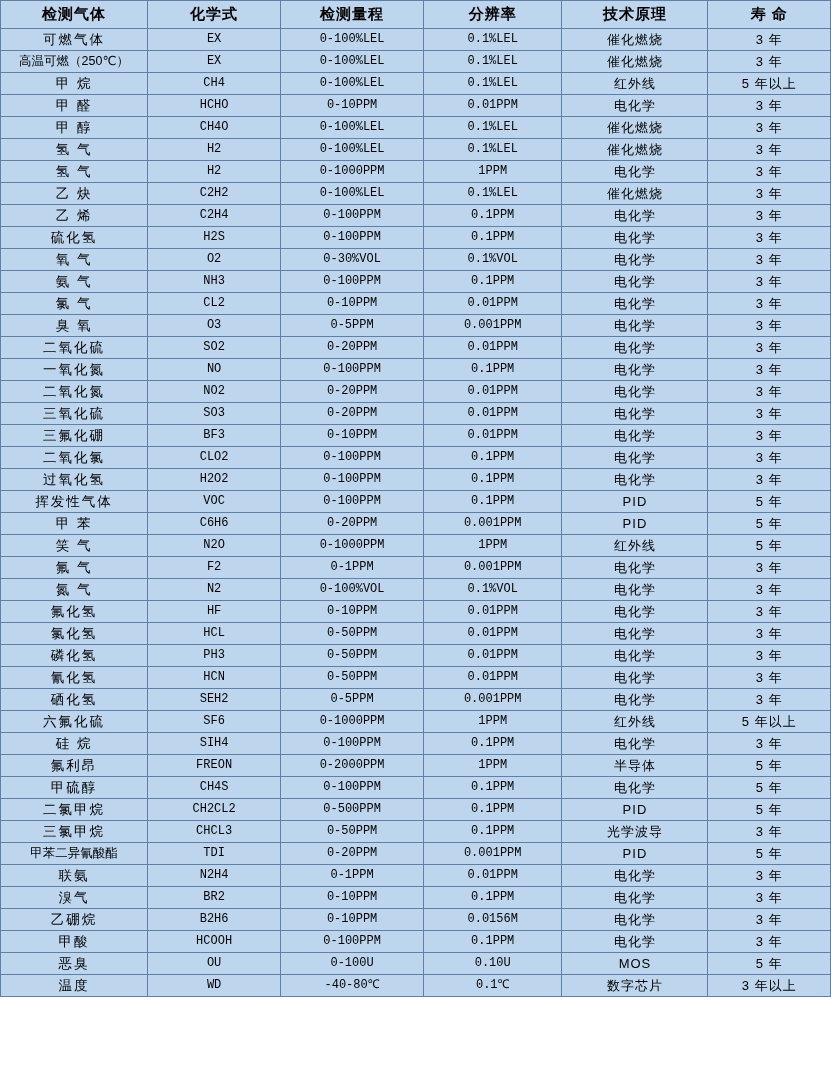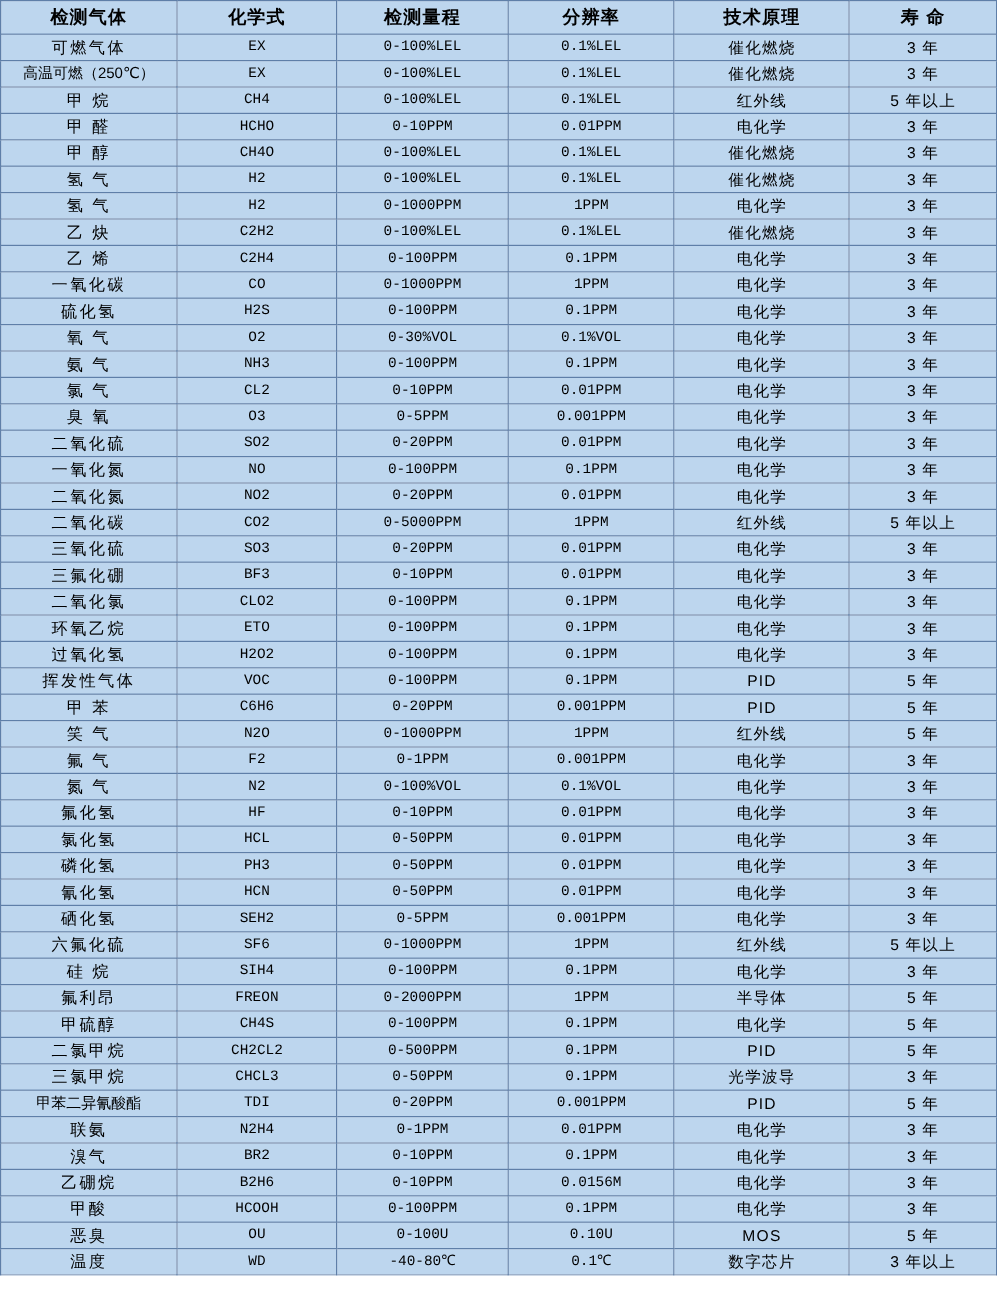--- a/index.html
+++ b/index.html
@@ -157,28 +157,20 @@
       </tr>
       <tr>
         <td class="col-name">乙 烯</td>
         <td class="col-formula">C2H4</td>
         <td class="col-range">0-100PPM</td>
         <td class="col-res">0.1PPM</td>
         <td class="col-tech">电化学</td>
         <td class="col-life">3 年</td>
       </tr>
       <tr>
-        <td class="col-name">一氧化碳</td>
-        <td class="col-formula">CO</td>
-        <td class="col-range">0-1000PPM</td>
-        <td class="col-res">1PPM</td>
-        <td class="col-tech">电化学</td>
-        <td class="col-life">3 年</td>
-      </tr>
-      <tr>
         <td class="col-name">硫化氢</td>
         <td class="col-formula">H2S</td>
         <td class="col-range">0-100PPM</td>
         <td class="col-res">0.1PPM</td>
         <td class="col-tech">电化学</td>
         <td class="col-life">3 年</td>
       </tr>
       <tr>
         <td class="col-name">氧 气</td>
         <td class="col-formula">O2</td>
@@ -229,54 +221,38 @@
       </tr>
       <tr>
         <td class="col-name">二氧化氮</td>
         <td class="col-formula">NO2</td>
         <td class="col-range">0-20PPM</td>
         <td class="col-res">0.01PPM</td>
         <td class="col-tech">电化学</td>
         <td class="col-life">3 年</td>
       </tr>
       <tr>
-        <td class="col-name">二氧化碳</td>
-        <td class="col-formula">CO2</td>
-        <td class="col-range">0-5000PPM</td>
-        <td class="col-res">1PPM</td>
-        <td class="col-tech">红外线</td>
-        <td class="col-life">5 年以上</td>
-      </tr>
-      <tr>
         <td class="col-name">三氧化硫</td>
         <td class="col-formula">SO3</td>
         <td class="col-range">0-20PPM</td>
         <td class="col-res">0.01PPM</td>
         <td class="col-tech">电化学</td>
         <td class="col-life">3 年</td>
       </tr>
       <tr>
         <td class="col-name">三氟化硼</td>
         <td class="col-formula">BF3</td>
         <td class="col-range">0-10PPM</td>
         <td class="col-res">0.01PPM</td>
         <td class="col-tech">电化学</td>
         <td class="col-life">3 年</td>
       </tr>
       <tr>
         <td class="col-name">二氧化氯</td>
         <td class="col-formula">CLO2</td>
-        <td class="col-range">0-100PPM</td>
-        <td class="col-res">0.1PPM</td>
-        <td class="col-tech">电化学</td>
-        <td class="col-life">3 年</td>
-      </tr>
-      <tr>
-        <td class="col-name">环氧乙烷</td>
-        <td class="col-formula">ETO</td>
         <td class="col-range">0-100PPM</td>
         <td class="col-res">0.1PPM</td>
         <td class="col-tech">电化学</td>
         <td class="col-life">3 年</td>
       </tr>
       <tr>
         <td class="col-name">过氧化氢</td>
         <td class="col-formula">H2O2</td>
         <td class="col-range">0-100PPM</td>
         <td class="col-res">0.1PPM</td>

